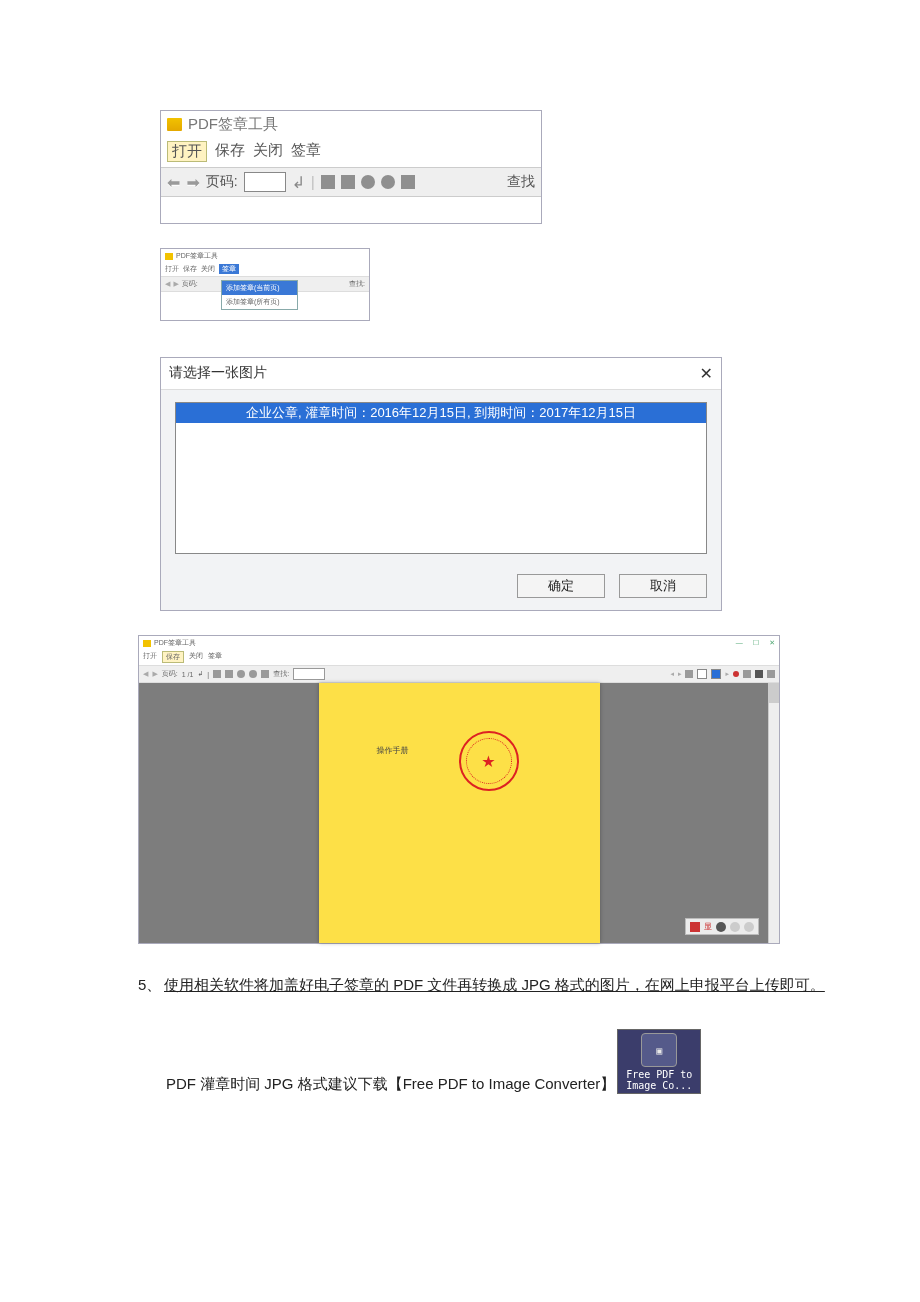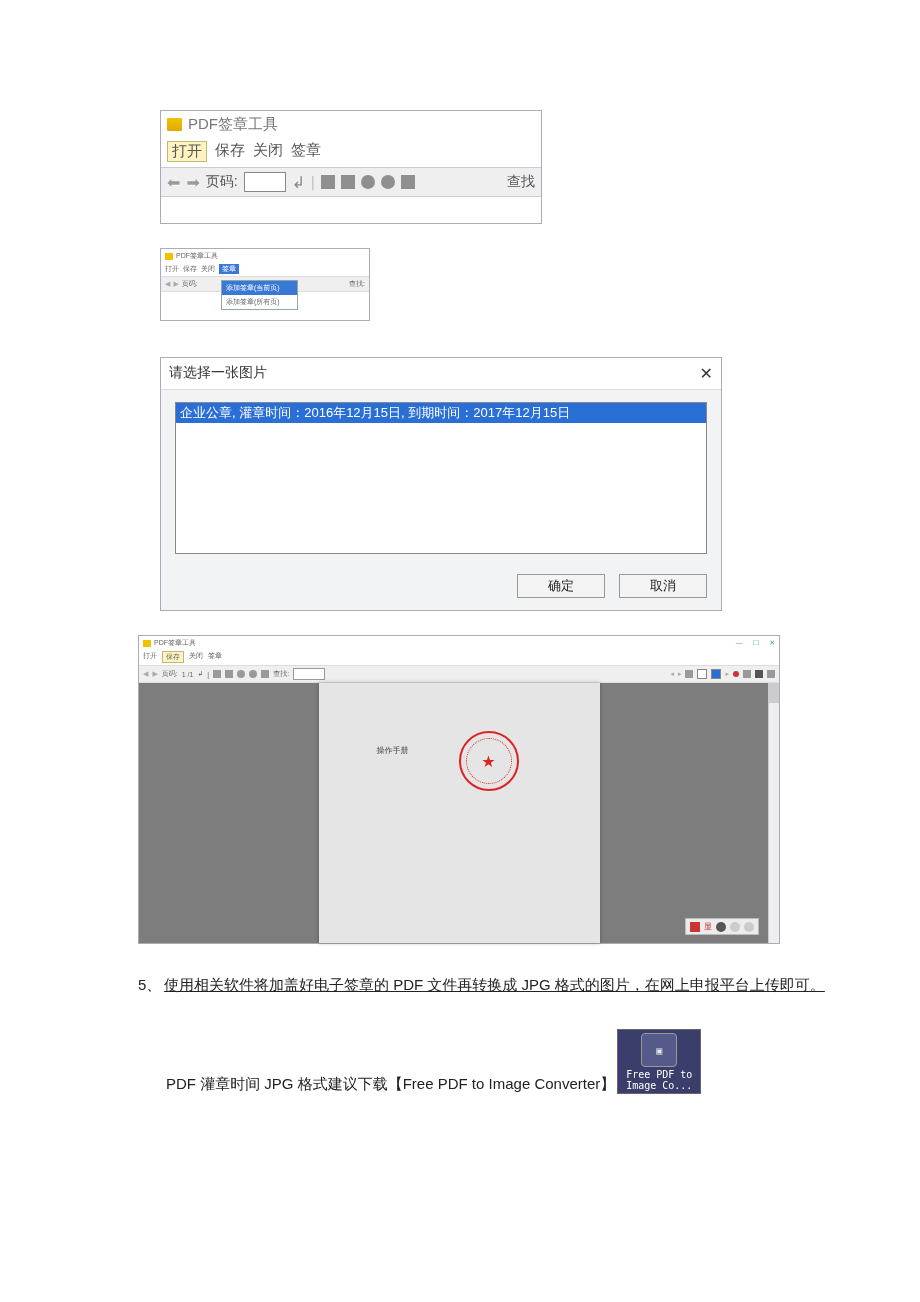--- a/index.html
+++ b/index.html
@@ -124,21 +124,21 @@
   }
   .ss3-titlebar .close { font-size: 16px; cursor:pointer; }
   .ss3-body { padding: 12px 14px 10px 14px; }
   .ss3-list {
     background: #fff;
     border: 1px solid #888;
     height: 150px;
     font-size: 13px;
     overflow:hidden;
   }
-  .ss3-list .row { padding: 1px 4px; white-space:nowrap; }
+  .ss3-list .row { padding: 1px 4px; white-space:nowrap;text-align:center; }
   .ss3-list .sel { background:#2a6fd6; color:#fff; }
   .ss3-btns { display:flex; justify-content:flex-end; gap:14px; padding: 10px 14px 12px 14px; }
   .ss3-btns button {
     width: 88px; height: 24px;
     background: #f4f4f4; border:1px solid #999;
     font-size: 13px; color:#222; cursor:pointer;
   }
 
   
   .ss4-wrap { margin: 0 0 24px 68px; }
@@ -167,21 +167,21 @@
     position:relative;
   }
   .ss4-canvas .scroll {
     position:absolute; right:0; top:0; bottom:0; width:10px; background:#eee; border-left:1px solid #ccc;
   }
   .ss4-canvas .scroll .thumb { width:100%; height:20px; background:#ccc; }
   .ss4-page {
     margin: 12px auto;
     margin-top:0;
     width: 281px;
-    background:#e5e5e5;
+    background:#fde047;
     box-shadow: 0 0 4px rgba(0,0,0,.3);
     position:relative;
     height:260px;
   }
   .ss4-page .lbl { position:absolute; left:58px; top:62px; font-size:8px; color:#444; }
   .ss4-stamp {
     position:absolute;
     left:140px; top:48px;
     width:56px; height:56px;
     border:2px solid #d22; border-radius:50%;

